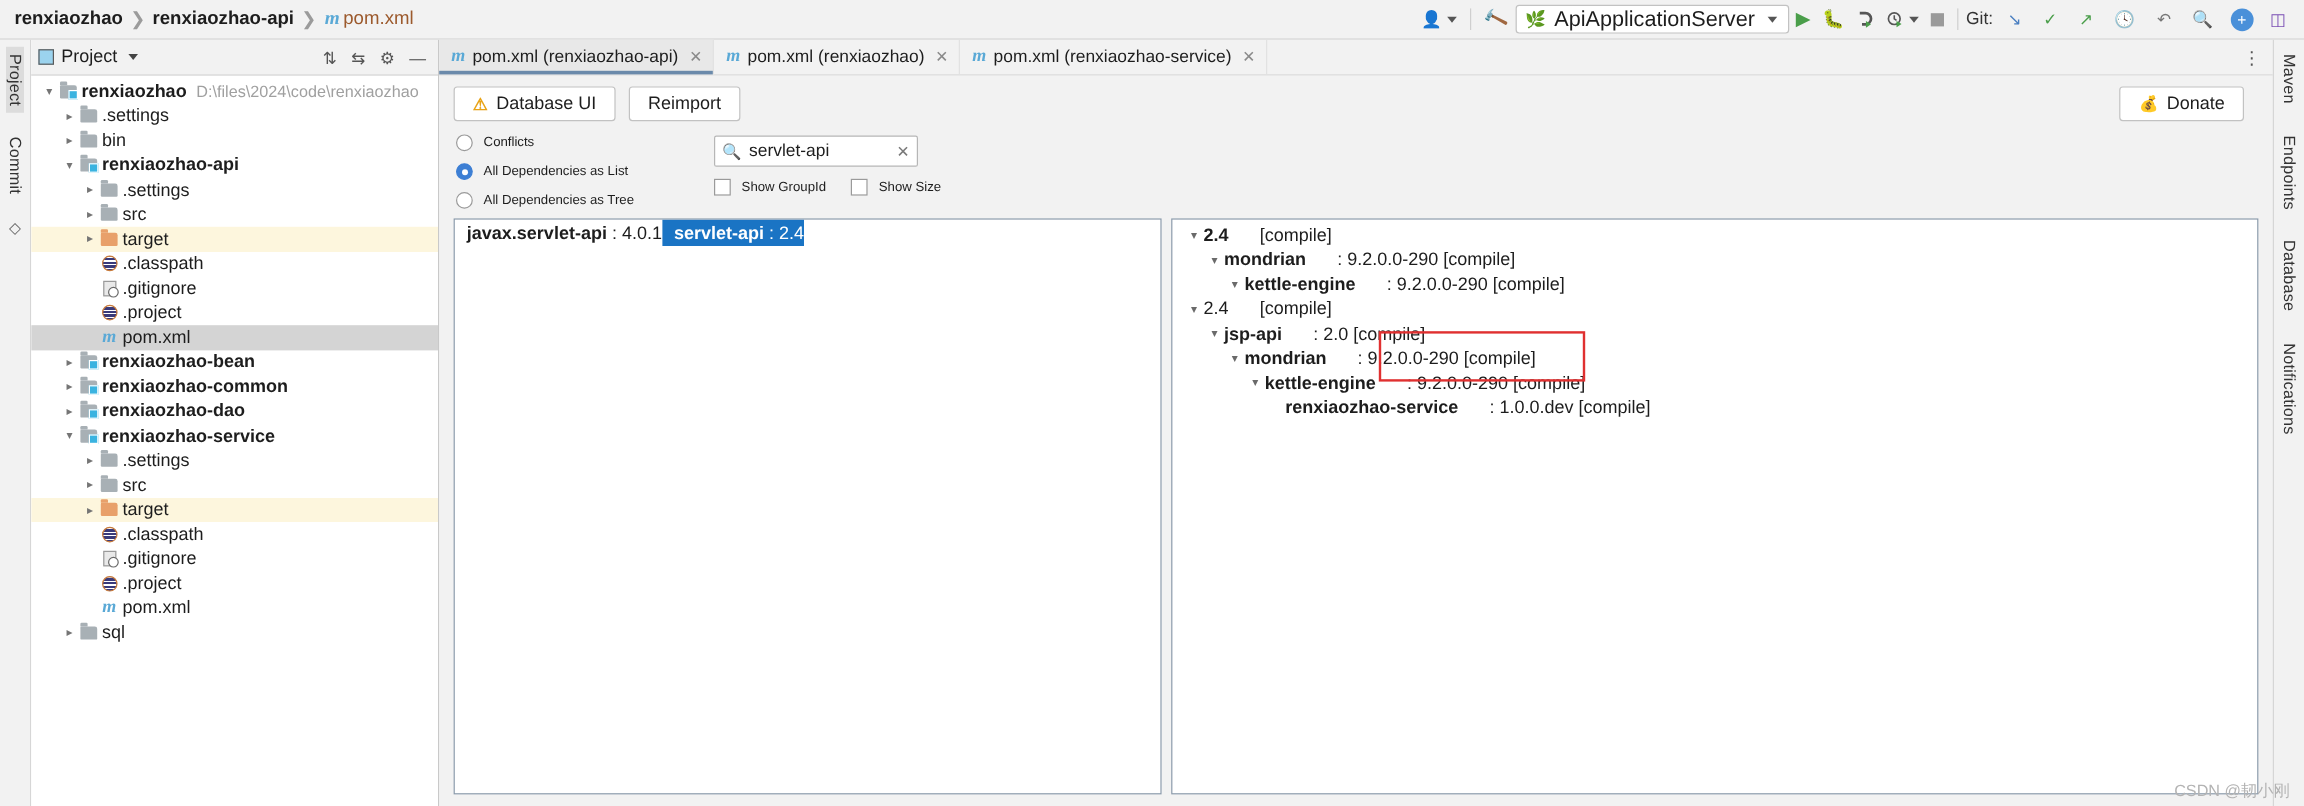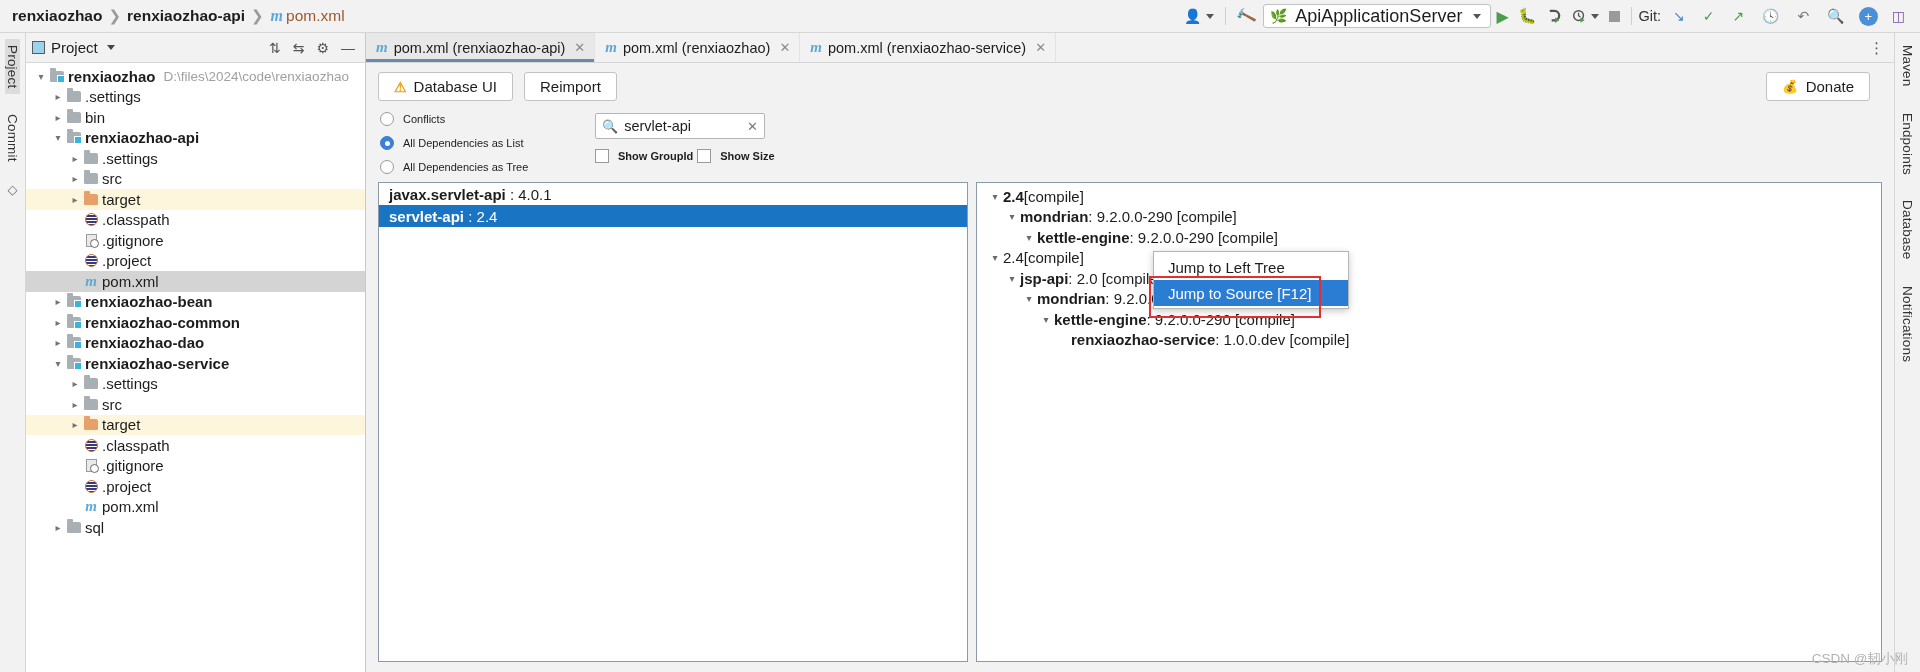--- a/index.html
+++ b/index.html
@@ -157,37 +157,37 @@
   .radio.on:after{content:"";position:absolute;left:3.6px;top:3.6px;width:5px;height:5px;border-radius:50%;background:#fff;}
   .cbox { width:14px;height:14px;border:1.5px solid #9a9a9a;background:#fff;flex:0 0 14px;}
   .searchbox {
     display:flex; align-items:center; gap:6px;
     background:#fff;border:1px solid #b6b6b6;border-radius:2px;
     height:26px; width:170px; padding:0 6px;
   }
   .search-ico { color:#5a5a5a; font-size:13px; }
   .search-val { font-size:14.5px; color:#1d1d1d; flex:1; }
   .search-x { color:#7a7a7a; font-size:13px; }
-  .right-of-search { display:flex; gap:4px;font-weight:bold; }
+  .right-of-search { display:flex; gap:21px; }
 
   
   .panes { flex:1; display:flex; min-height:0; padding:8px 12px 10px 12px; gap:8px; }
-  .pane { background:#fff; border:1px solid #8a9aaa; overflow:hidden; display:flex;flex-direction:column;}
+  .pane { background:#fff; border:1px solid #8a9aaa; overflow:hidden; display:flex;flex-direction:row;}
   .pane-left { flex:0 0 590px; }
   .pane-right { flex:1; position:relative; }
   .dep { height:22px; display:flex; align-items:center; padding-left:10px; font-size:15px; white-space:nowrap;}
   .dep.sel { background:#1a74c4; color:#fff; }
   .dep b { font-weight:bold; }
   .dep .ver { font-weight:normal; }
 
   .trow2 { height:20.5px; display:flex; align-items:center; font-size:15px; white-space:nowrap; }
   .trow2.sel { background:#d4d4d4; }
   .arr { width:16px; text-align:center; color:#6a6a6a; font-size:10px; flex:0 0 16px; }
   .nm { font-weight:bold; }
-  .sfx { color:#1d1d1d; }
+  .sfx { color:#1d1d1d;margin-left:26px; }
 
   
   .ctxmenu {
     position:absolute; background:#fff; border:1px solid #b5b5b5;
     box-shadow:0 2px 7px rgba(0,0,0,.22);
     font-size:15px; padding:2px 0; min-width:196px; z-index:30;
   }
   .ctxitem { height:26px; display:flex;align-items:center; padding:0 14px; white-space:nowrap;}
   .ctxitem.sel { background:#2b7cd3; color:#fff; }
   .redbox {
@@ -618,28 +618,20 @@
                 <span class="sfx"> : 9.2.0.0-290 [compile]</span>
               </div>
               <div class="trow2">
                 <span style="width:78px;flex:0 0 78px"></span>
                 <span class="arr"></span>
                 <span class="nm">renxiaozhao-service</span>
                 <span class="sfx"> : 1.0.0.dev [compile]</span>
               </div>
             </div>
 
-          <div class="ctxmenu" id="ctxmenu" style="left:176px; top:68px;">
-              <div class="ctxitem">
-                <span>Jump to Left Tree</span>
-              </div>
-              <div class="ctxitem sel">
-                <span>Jump to Source [F12]</span>
-              </div>
-            </div>
           <div class="redbox" style="left:172px; top:93px; width:172px; height:42px;"></div>
         </div>
       </div>
     </div>
 
     <div class="rightrail">
       <div class="vtab">Maven</div>
       <div class="vtab">Endpoints</div>
       <div class="vtab">Database</div>
       <div class="vtab">Notifications</div>

